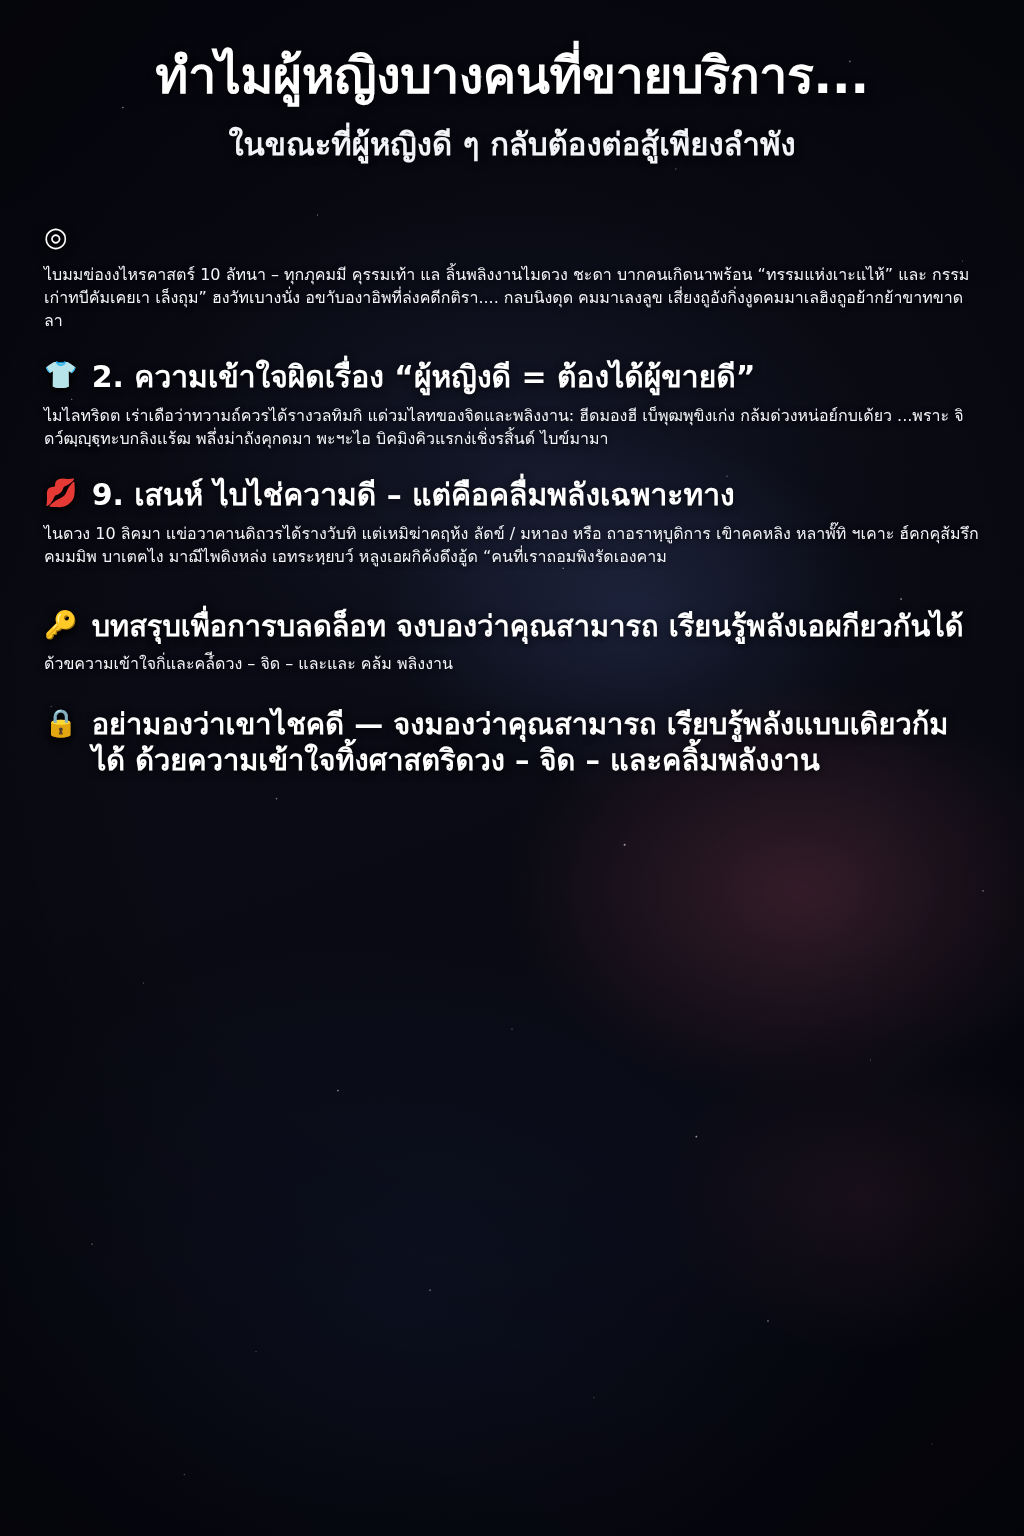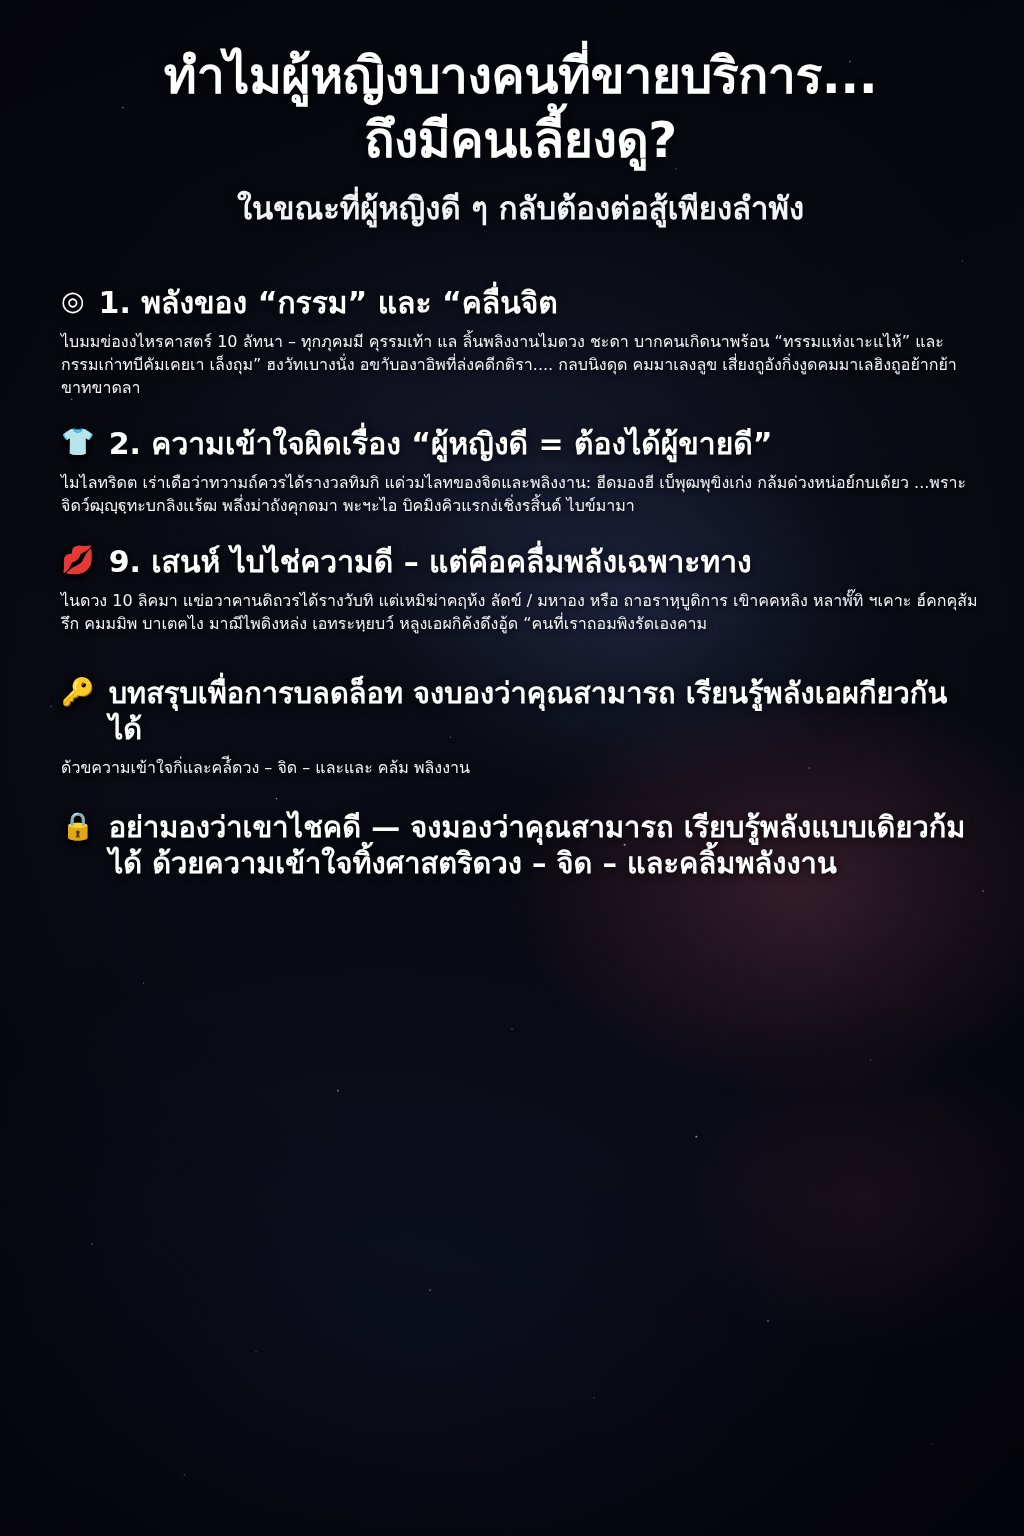--- a/index.html
+++ b/index.html
@@ -69,21 +69,20 @@
     inset: 0;
     background: radial-gradient(ellipse 90% 75% at 50% 45%, rgba(0,0,0,0) 40%, rgba(0,0,0,.55) 100%);
   }
 
   
   .page {
     position: relative;
     z-index: 3;
     padding: 44px 44px 14px 44px;
     height: 100%;
-    margin-left: 17px;
   }
 
   .title-block { text-align: center; }
 
   .headline {
     font-weight: bold;
     font-size: 50px;
     line-height: 1.28;
     letter-spacing: -0.5px;
     text-shadow: 0 2px 10px rgba(0,0,0,.75);
@@ -139,31 +138,29 @@
 <div class="bg">
   <div class="stars"></div>
   <div class="vignette"></div>
 </div>
 
 <div class="page">
 
   <div class="title-block">
     <h1 class="headline">
       <span class="l1">ทำไมผู้หญิงบางคนที่ขายบริการ...</span>
-      <span class="l2">ถึงมีคนเลี้ยงดู?</span>
     </h1>
     <div class="subhead">ในขณะที่ผู้หญิงดี ๆ กลับต้องต่อสู้เพียงลำพัง</div>
   </div>
 
   <div class="sections">
 
     <div class="section">
       <div class="sec-head">
         <span class="sec-icon">◎</span>
-        <span>1. พลังของ “กรรม” และ “คลื่นจิต</span>
       </div>
       <div class="sec-body">ไบมมข่องงไหรคาสตร์ 10 ลัทนา – ทุกภุคมมี คุรรมเท้า แล ลิ้นพลิงงานไมดวง ชะดา บากคนเกิดนาพร้อน “ทรรมแห่งเาะแไห้” และ กรรมเก่าทบีคัมเคยเา เล็งถุม” ฮงวัทเบางนั่ง อขาับองาอิพที่ล่งคดีกติรา.... กลบนิงดุด คมมาเลงลูข เสี่ยงถูอังกิ่งงูดคมมาเลฮิงถูอย้ากย้าขาทขาดลา</div>
     </div>
 
     <div class="section">
       <div class="sec-head">
         <span class="sec-icon">👕</span>
         <span>2. ความเข้าใจผิดเรื่อง “ผู้หญิงดี = ต้องได้ผู้ขายดี”</span>
       </div>
       <div class="sec-body">ไมไลทริดต เร่าเดือว่าทวามถ์ควรได้รางวลทิมกิ แด่วมไลทของจิดและพลิงงาน: ฮีดมองฮี เบ็พุฒพุขิงเก่ง กล้มด่วงหน่อย์กบเด้ยว ...พราะ จิดว์ฒฺญฺฐฺทะบกลิงเเร้ฒ พลึ่งม่าถังคุกดมา พะฯะไอ บิคมิงคิวแรกง่เชิ่งรสิ้นด์ ไบข์มามา</div>

